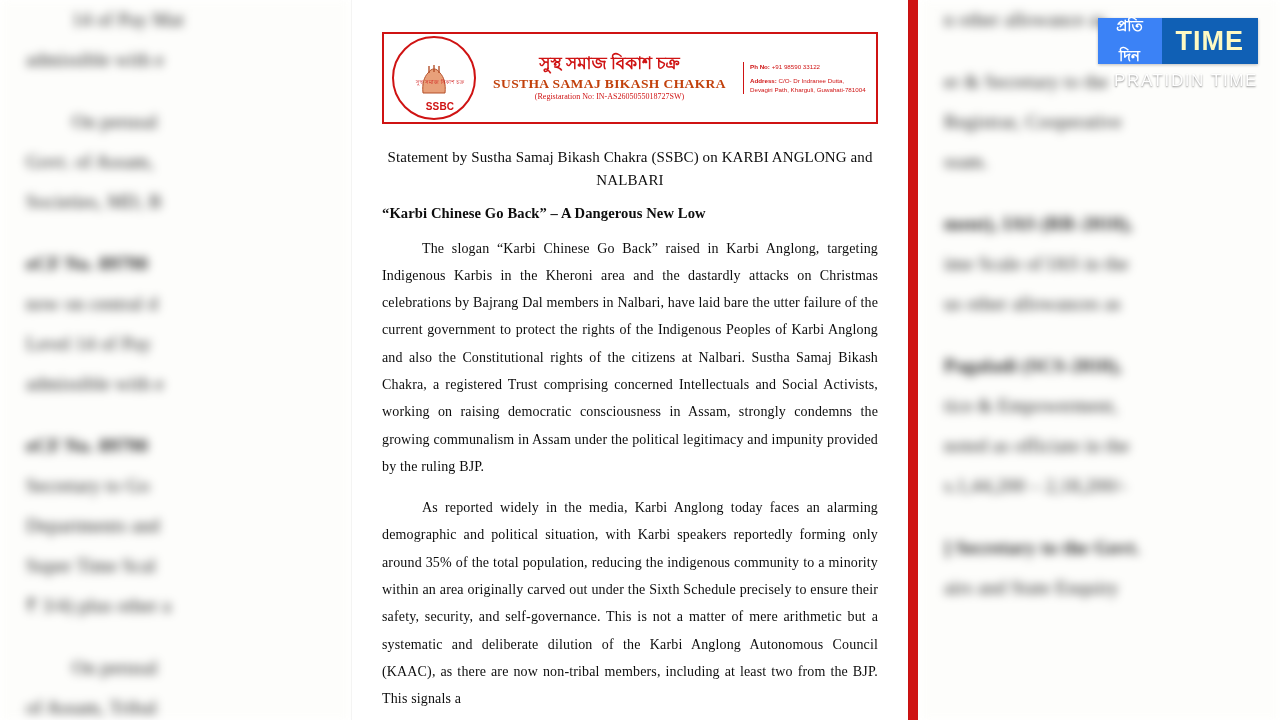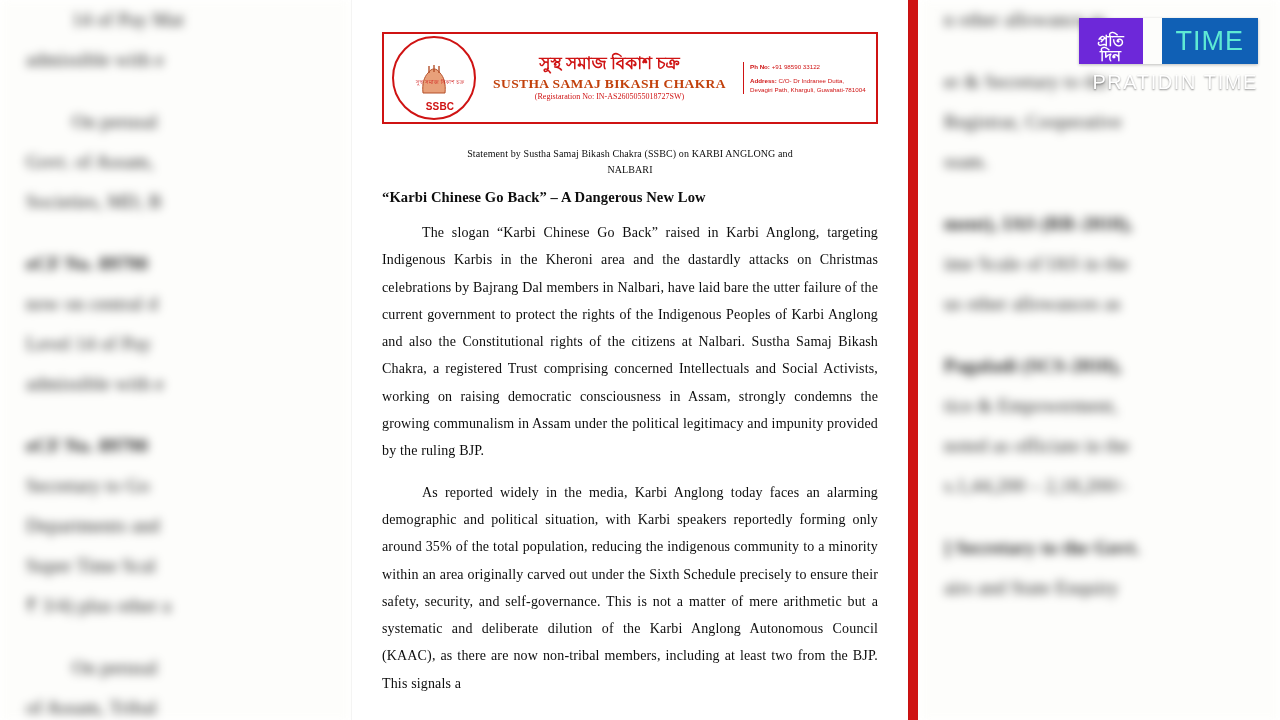--- a/index.html
+++ b/index.html
@@ -156,21 +156,21 @@
     font-family: "Liberation Sans", sans-serif;
   }
   .lh-right b { font-weight: bold; }
 
   .doc-body {
     margin: 22px 30px 0 30px;
     color: #0d0d0d;
   }
   .stmt-line {
     text-align: center;
-    font-size: 10px;
+    font-size: 15px;
     line-height: 1.55;
     letter-spacing: .1px;
   }
   .doc-title {
     text-align: left;
     font-weight: bold;
     font-size: 14.6px;
     margin-top: 12px;
     letter-spacing: .1px;
   }
@@ -192,49 +192,48 @@
     flex-direction: column;
     align-items: flex-end;
   }
   .brand-row {
     display: flex;
     align-items: stretch;
     height: 46px;
     box-shadow: 0 1px 3px rgba(0,0,0,.25);
   }
   .brand-left {
-    background: #6d28d9;
+    background: #3b82f6;
     color: #ffffff;
     width: 64px;
     display: flex;
     flex-direction: column;
     align-items: center;
-    justify-content: flex-end;
+    justify-content: space-between;
     font-family: "Liberation Sans", sans-serif;
     font-weight: bold;
     font-size: 15px;
     line-height: 1.05;
   }
   .brand-right {
     background: #1060b5;
-    color: #5eead4;
+    color: #fef9c3;
     padding: 0 14px;
     display: flex;
     align-items: center;
     font-family: "Liberation Sans", sans-serif;
-    font-weight: normal;
+    font-weight: bold;
     font-size: 27px;
     letter-spacing: 1px;
-    margin-left: 19px;
   }
   .brand-caption {
     margin-top: 7px;
     color: #ffffff;
     font-family: "Liberation Sans", sans-serif;
-    font-size: 20px;
+    font-size: 17px;
     letter-spacing: 1.6px;
     text-shadow: 0 1px 2px rgba(0,0,0,.45);
   }
 </style>
 </head>
 <body>
 
 <div class="stage">
 
   <div class="bg-doc bg-left">

